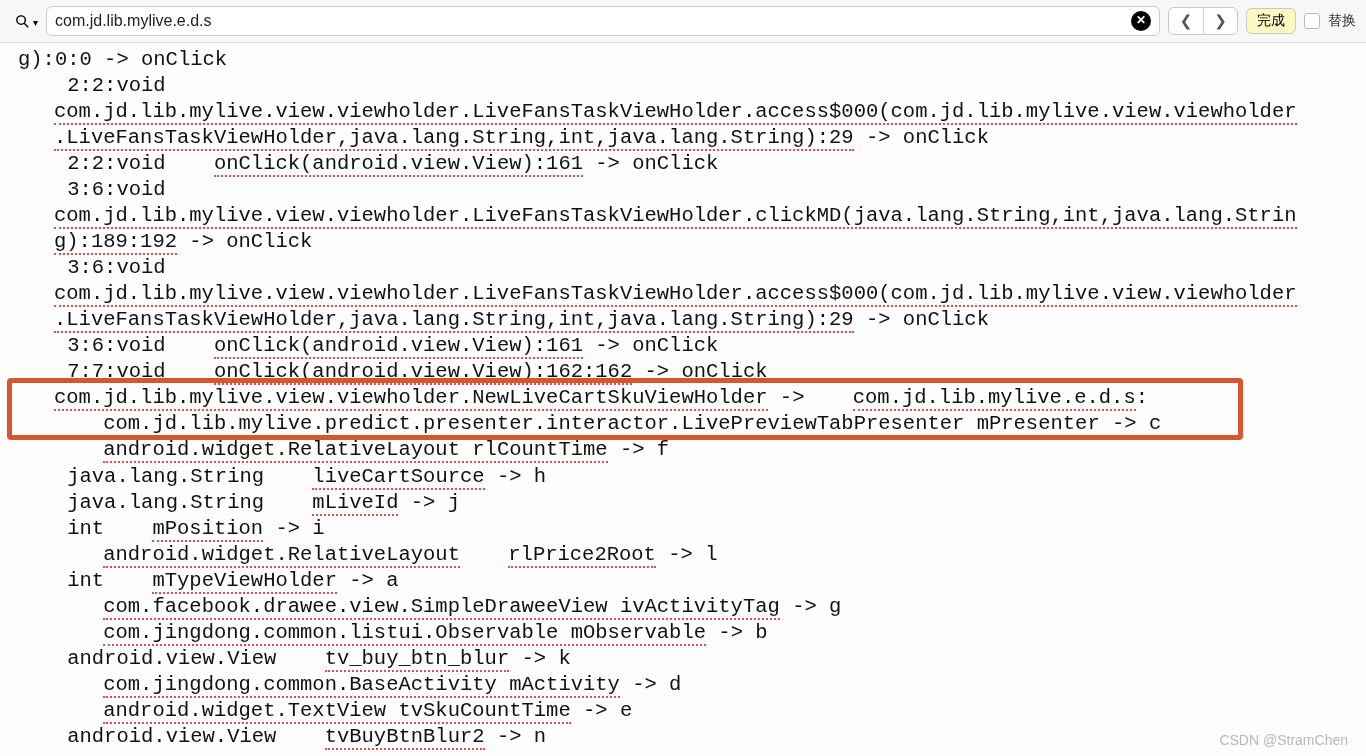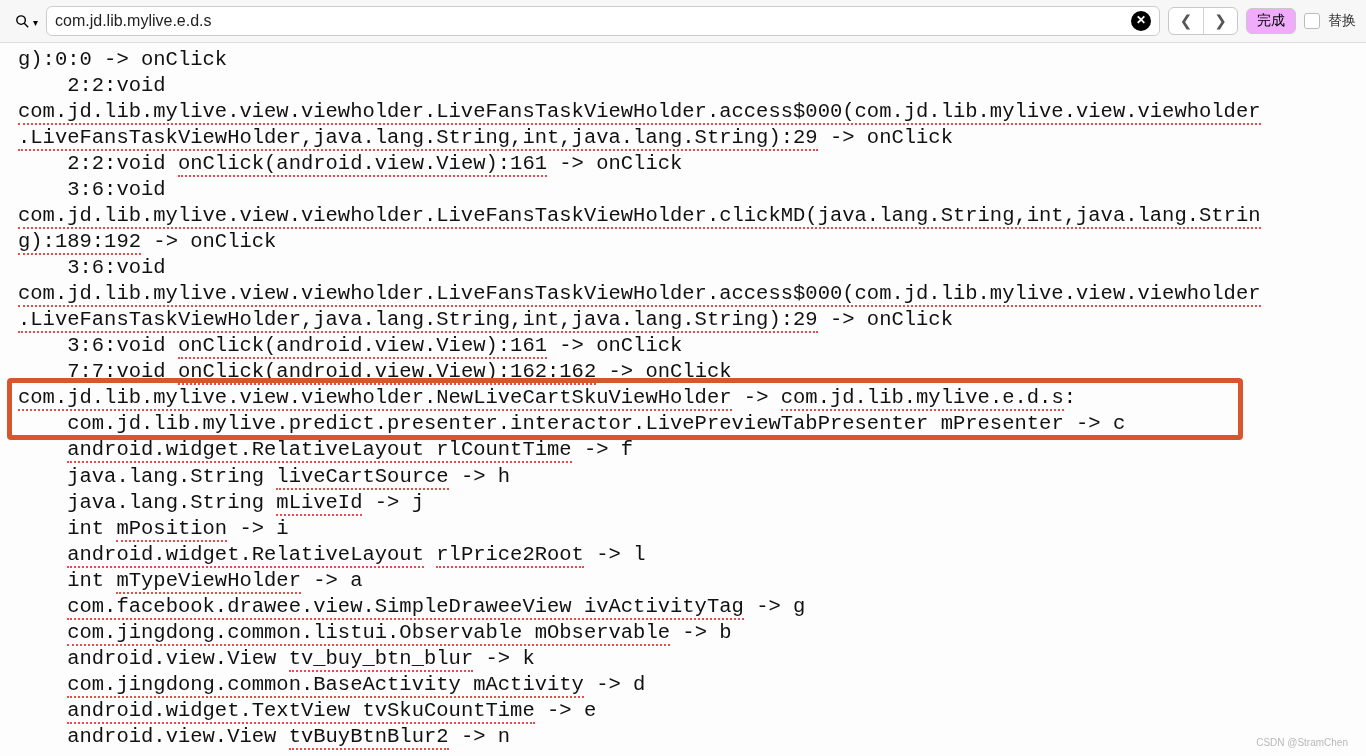--- a/index.html
+++ b/index.html
@@ -38,46 +38,46 @@
   display:flex; align-items:center; justify-content:center;
   cursor:pointer;
 }
 .navbox{
   display:flex; border:1px solid #c8c8c8; border-radius:6px; overflow:hidden;
   background:#fff;
 }
 .navbox .nvbtn{ width:34px; height:26px; display:flex; align-items:center; justify-content:center; font-size:15px; color:#555;}
 .navbox .nvbtn + .nvbtn{ border-left:1px solid #d4d4d4;}
 .btn-done{
-  border:1px solid #c8c8c8; border-radius:6px; background:#f0abfc;
+  border:1px solid #c8c8c8; border-radius:6px; background:#fef9c3;
   height:26px; padding:0 10px; font-size:14px;
 }
 .chkbox{width:16px; height:16px; border:1px solid #bbb; border-radius:3px; background:#fff; display:inline-block;}
 .lbl-replace{font-size:14px; color:#333;font-family:Liberation Serif, serif;}
 
 
 .code{
   padding:4px 2px 10px 18px;
   white-space:pre-wrap;
   word-break:break-all;
 }
-.u{ border-bottom:2px dotted #e54c4c; }
+.u{ border-bottom:2px dotted #e54c4c;margin-left:36px; }
 
 .hlframe{
   position:absolute;
   left:7px; top:378px;
   width:1236px; height:62px;
   border:5px solid #d7562e;
   border-radius:4px;
   pointer-events:none;
 }
 
 .watermark{
   position:absolute; right:18px; bottom:6px;
-  font-size:10px; color:#b8b8b8;
+  font-size:14px; color:#b8b8b8;
   font-family: -apple-system, Arial, sans-serif;
 }
 </style>
 </head>
 <body>
 
 <div class="findbar">
   <span class="mag">
     <svg width="17" height="17" viewBox="0 0 24 24" fill="none" stroke="#000" stroke-width="2">
       <circle cx="10" cy="10" r="6"></circle>

